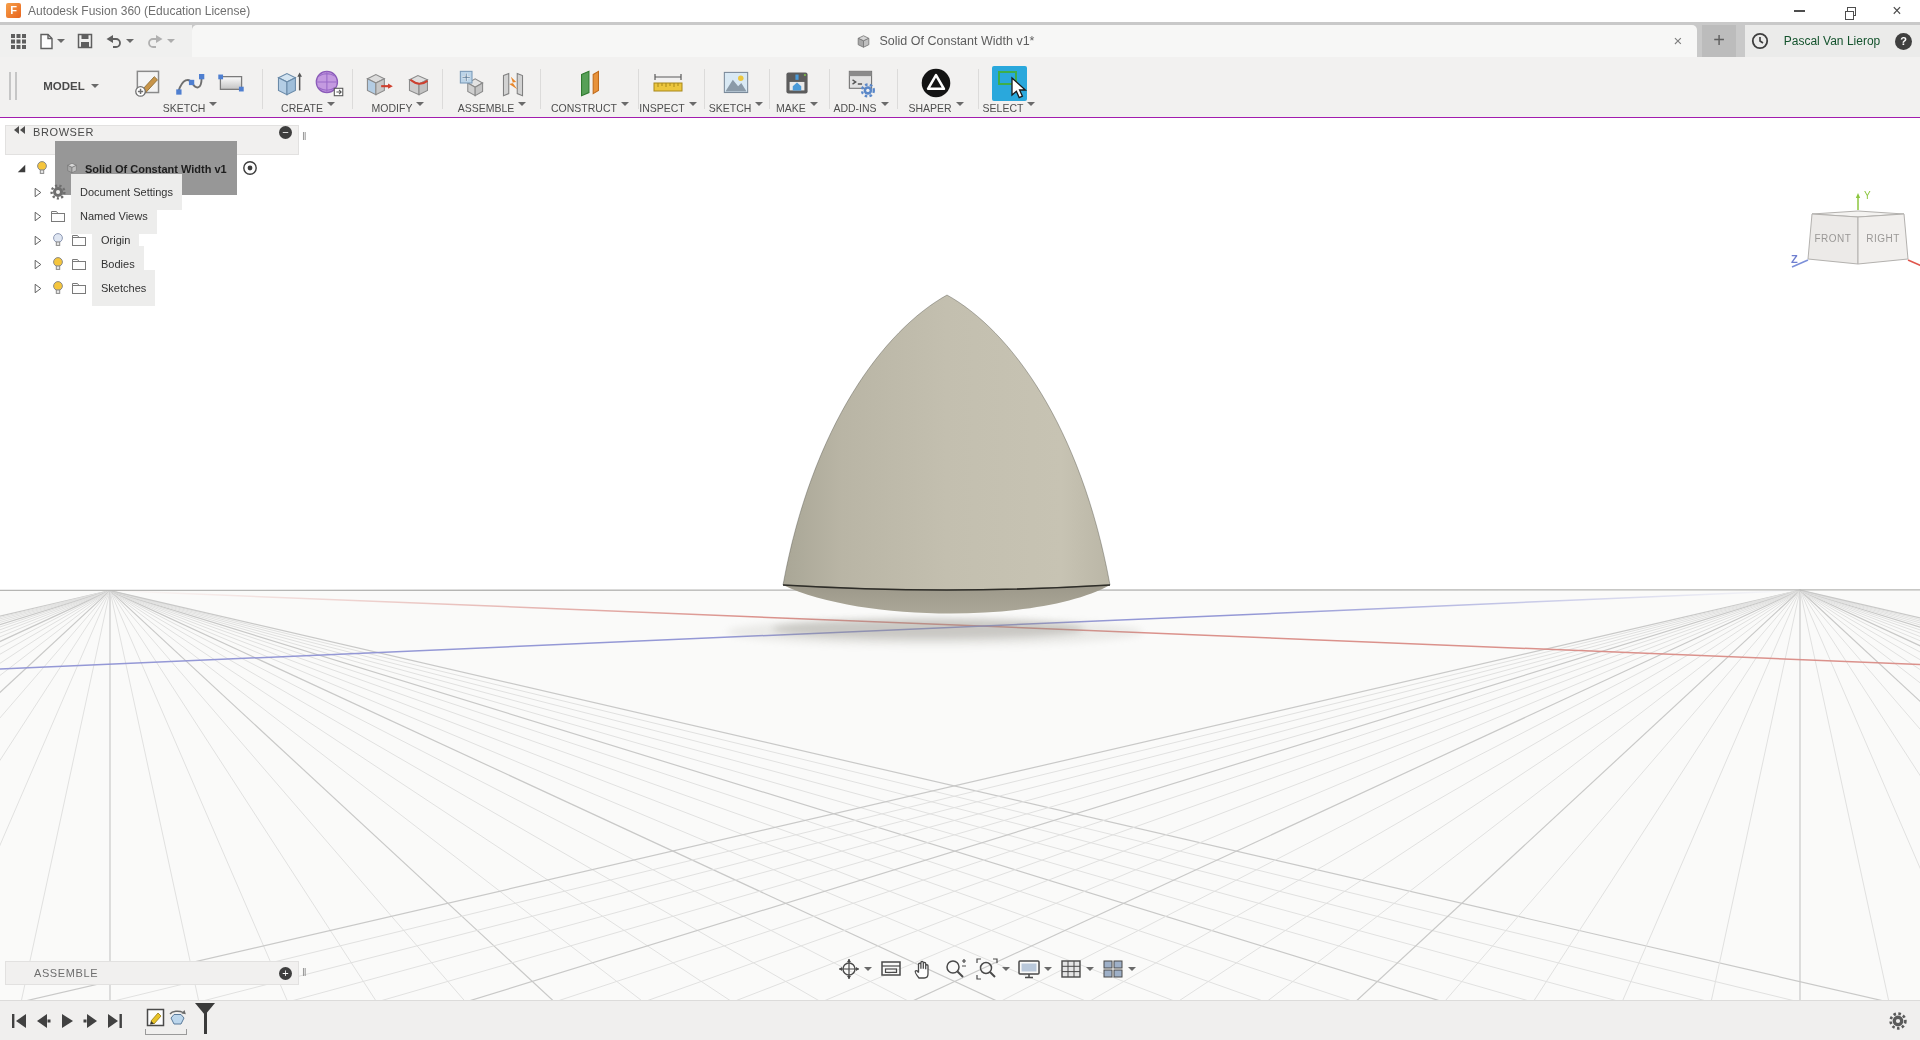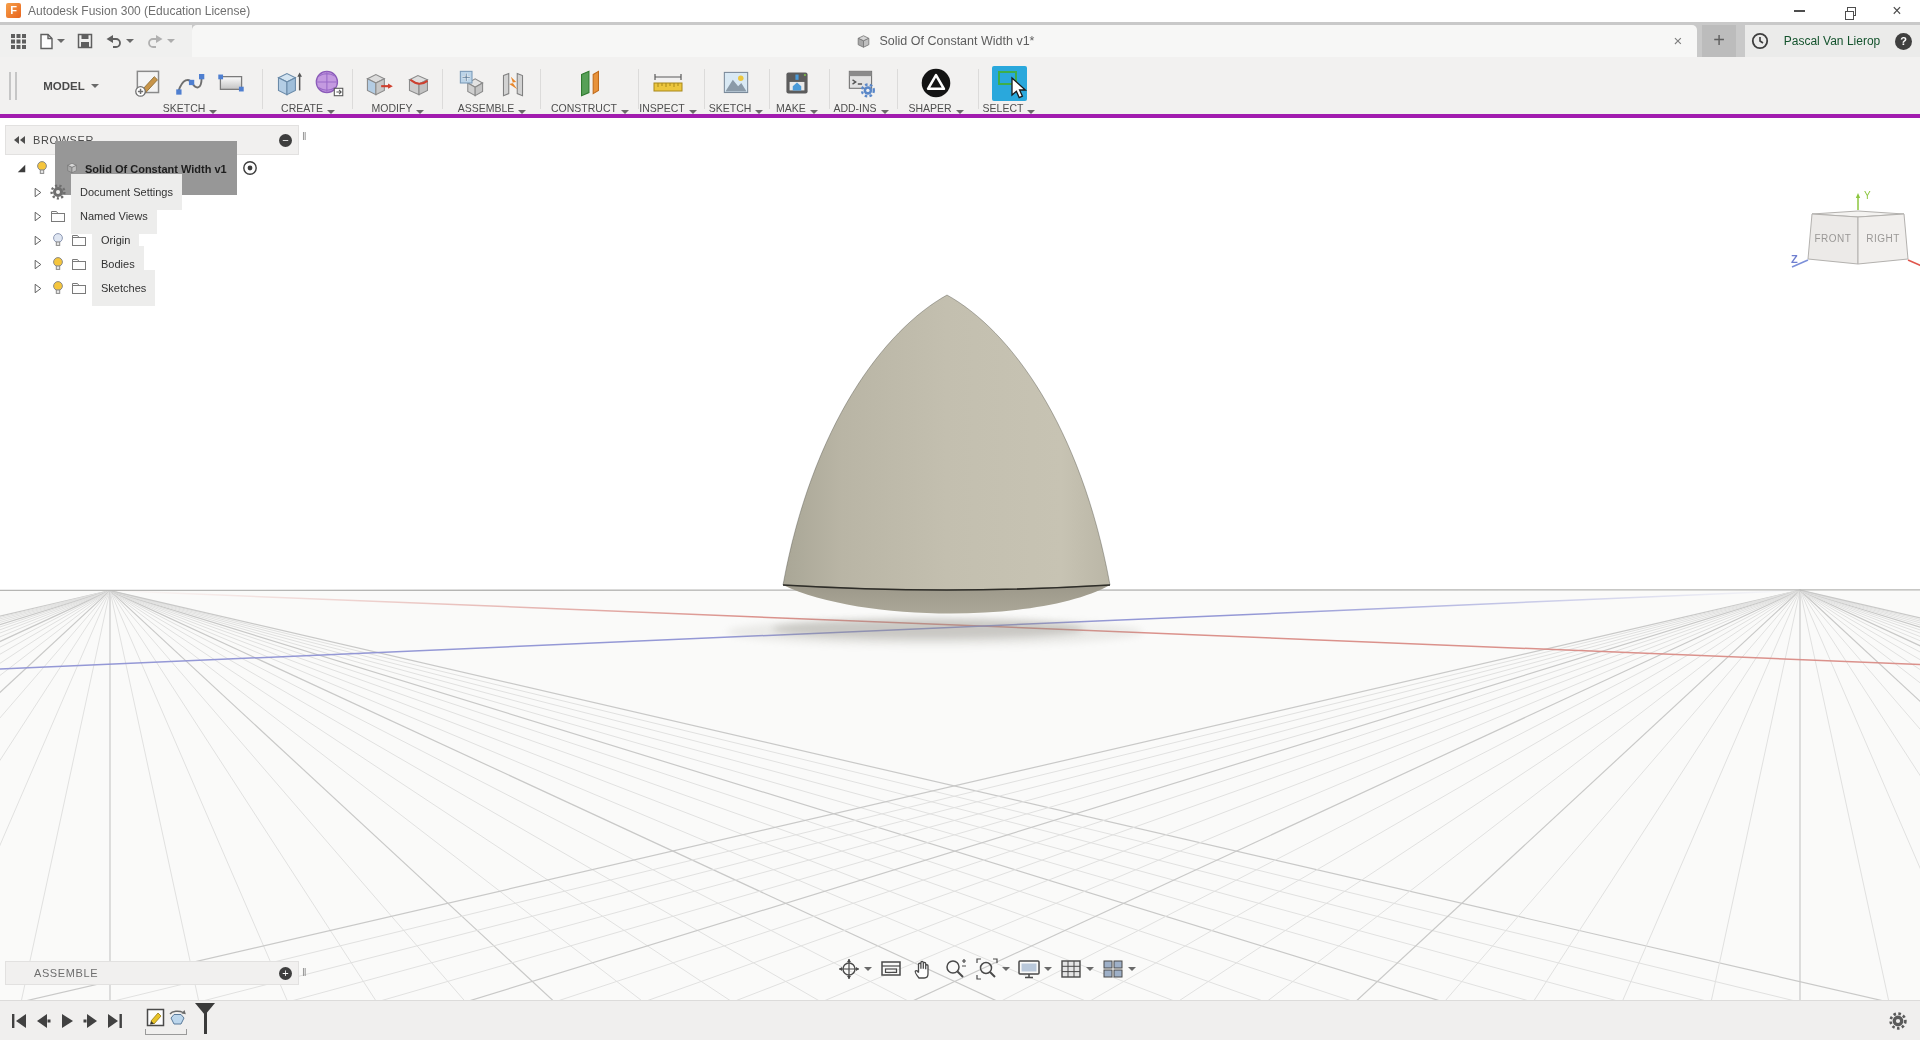--- a/index.html
+++ b/index.html
@@ -36,44 +36,44 @@
   #new-tab-btn { position:absolute; left:1702px; top:3px; width:34px; height:32px; background:#bcbcbc;
     color:#5f5f5f; font-size:20px; text-align:center; line-height:30px; }
   #profile-area { position:absolute; left:1745px; top:3px; width:175px; height:32px; background:#ebebea;
     display:flex; align-items:center; gap:10px; padding-left:6px; }
   #user-name { font-size:12px; color:#14532d; flex:1; text-align:center; }
   #help-btn { width:17px; height:17px; border-radius:50%; background:#3f3f3f; color:#fff; font-size:11px;
     font-weight:bold; text-align:center; line-height:17px; margin-right:8px; }
 
   
   #toolbar { position:absolute; left:0; top:57px; width:1920px; height:61px; background:#f2f1f0;
-    border-bottom:4px solid #a21caf; }
+    border-bottom:1px solid #a21caf; }
   #tb-handle { position:absolute; left:9px; top:15px; width:8px; height:28px;
     border-left:2px solid #c6c6c6; border-right:2px solid #c6c6c6; }
   #workspace-btn { position:absolute; left:30px; top:15px; width:82px; height:28px; display:flex;
     align-items:center; justify-content:center; gap:6px; font-size:11.5px; font-weight:bold; color:#4a4a4a; }
   .tgroup { position:absolute; top:0; height:61px; }
   .ticons { height:44px; display:flex; align-items:flex-end; justify-content:center; gap:5px; padding-top:4px; }
-  .tlabel { margin-top:1px; display:flex; align-items:flex-end; justify-content:center; gap:4px;
+  .tlabel { margin-top:1px; display:flex; align-items:flex-start; justify-content:center; gap:4px;
     font-size:10.5px; color:#4e4e4e; }
   .tsep { position:absolute; top:12px; width:1px; height:40px; background:#dcdbda; }
   .tbtn { display:flex; align-items:flex-end; }
   #select-btn { width:35px; height:35px; background:#2aa8dc; border-radius:2px; position:relative; }
 
   
   #viewport { position:absolute; left:0; top:118px; width:1920px; height:882px; background:#ffffff; }
   #scene { position:absolute; left:0; top:0; }
 
   
   #viewcube { position:absolute; left:1790px; top:70px; width:140px; height:100px; }
   .vc-label { font-size:10px; fill:#9a9896; letter-spacing:0.5px; }
 
   
   #browser-header { position:absolute; left:6px; top:8px; width:292px; height:28px; background:#f1f0ef;
-    display:flex; align-items:center; box-shadow:0 0 0 1px #e2e1e0; }
+    display:flex; box-shadow:0 0 0 1px #e2e1e0; }
   .panel-title { font-size:11px; color:#4a4a4a; letter-spacing:0.6px; }
   .circle-btn { width:13px; height:13px; border-radius:50%; background:#3e3e3e; color:#fff; font-size:11px;
     line-height:12px; text-align:center; }
   .grip { font-size:11px; color:#8c8c8c; }
   .collapse-tris { display:flex; margin:0 7px 0 8px; }
   .tri-left { width:0; height:0; border-top:4px solid transparent; border-bottom:4px solid transparent;
     border-right:5px solid #4e4e4e; margin-right:1px; }
   .brow { position:absolute; height:20px; display:flex; align-items:center; gap:5px; }
   .brow .pill { background:#ededec; padding:12px 9px; font-size:11px; color:#323232; white-space:nowrap; }
   #browser-root-label { background:#979797; color:#1d1d1d; font-weight:bold; padding:20px 10px;
@@ -132,21 +132,21 @@
       <polygon points="4,12 12,12 12,4" fill="#3d3d3d"></polygon>
     </symbol>
     <symbol id="sym-exp-closed" viewBox="0 0 16 16">
       <polygon points="5.5,3.5 11.5,8 5.5,12.5" fill="#fdfdfd" stroke="#585858"></polygon>
     </symbol>
   </defs>
 </svg>
 
 <div id="titlebar">
   <div id="app-logo">F</div>
-  <div id="app-title">Autodesk Fusion 300 (Education License)</div>
+  <div id="app-title">Autodesk Fusion 360 (Education License)</div>
   <div class="winbtn" id="btn-min">
       <div class="bar"></div>
     </div>
   <div class="winbtn" id="btn-restore">
     <div class="sq">
         <div class="sq2"></div>
       </div>
   </div>
   <div class="winbtn" id="btn-close">
     <span>×</span>

